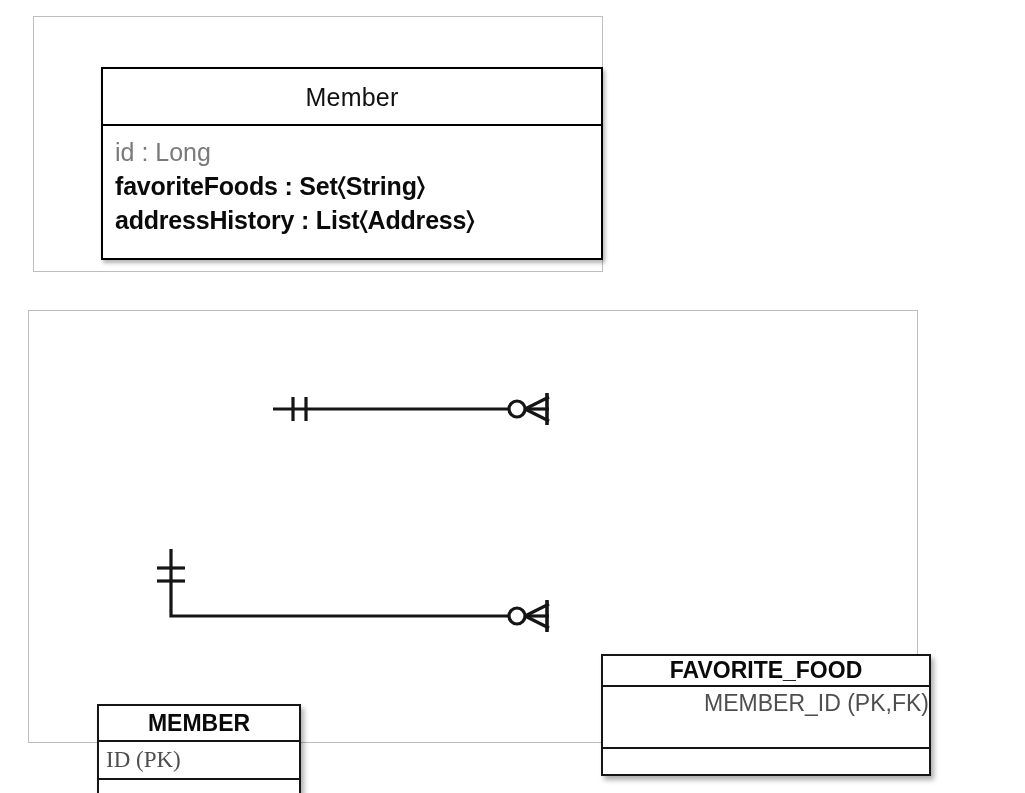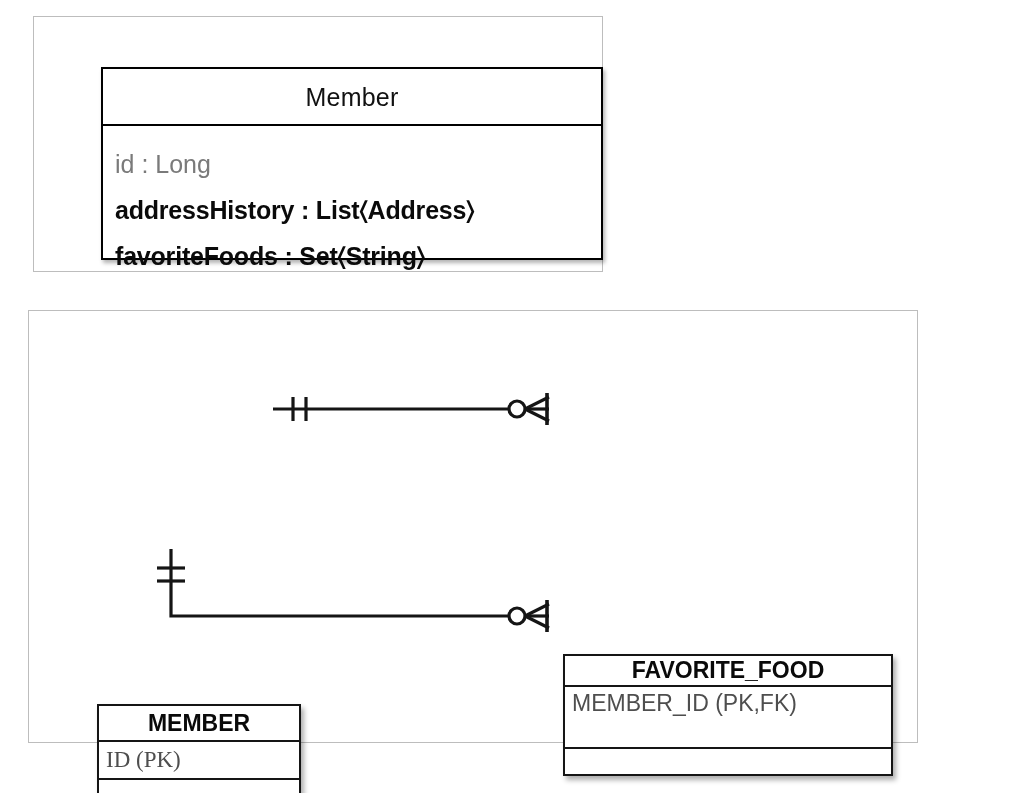--- a/index.html
+++ b/index.html
@@ -56,21 +56,20 @@
   }
   .uml-attrs {
     padding: 9px 0 0 12px;
     box-sizing: border-box;
   }
   .uml-attr {
     font-size: 25px;
     line-height: 34px;
     color: #111111;
     white-space: nowrap;
-    margin-top: 12px;
   }
   .uml-attr.muted {
     color: #7a7a7a;
     font-weight: 400;
   }
   .uml-attr.strong {
     font-weight: 700;
     color: #0a0a0a;
     letter-spacing: -0.2px;
   }
@@ -115,23 +114,23 @@
   }
 
   
   #er-member { left: 68px; top: 393px; width: 204px; height: 155px; }
   #er-member .er-head { height: 36px; line-height: 34px; }
   #er-member .er-pk   { height: 38px; padding-top: 3px; font-family: Liberation Serif, serif; }
   #er-member .er-body { height: 77px; padding-top: 5px; }
   #er-member .er-col.dots.d1 { margin-top: 0px; }
 
   
-  #er-favfood { left: 534px; top: 343px; width: 330px; height: 122px; }
+  #er-favfood { left: 572px; top: 343px; width: 330px; height: 122px; }
   #er-favfood .er-head { height: 31px; line-height: 29px; }
-  #er-favfood .er-pk   { height: 62px; padding-top: 2px; }
+  #er-favfood .er-pk   { height: 62px; padding-top: 2px; text-align: right; }
   #er-favfood .er-body { height: 25px; }
 
   
   #connectors {
     position: absolute;
     left: 0; top: 0;
     width: 1025px;
     height: 793px;
     z-index: 2;
     pointer-events: none;
@@ -140,22 +139,22 @@
 </head>
 <body>
 
 <div class="canvas">
 
   <div class="frame" id="uml-frame">
     <div class="uml-class" id="uml-member">
       <div class="uml-title">Member</div>
       <div class="uml-attrs">
         <div class="uml-attr muted">id : Long</div>
+        <div class="uml-attr strong">favoriteFoods : Set〈String〉</div>
         <div class="uml-attr strong">addressHistory : List〈Address〉</div>
-        <div class="uml-attr strong">favoriteFoods : Set〈String〉</div>
       </div>
     </div>
   </div>
 
   <div class="frame" id="er-frame">
 
     <svg id="connectors" viewBox="0 0 1025 793">
       <g transform="translate(-28,-310)" fill="none" stroke="#151515" stroke-width="3.2" stroke-linecap="butt">
 
         <g>

